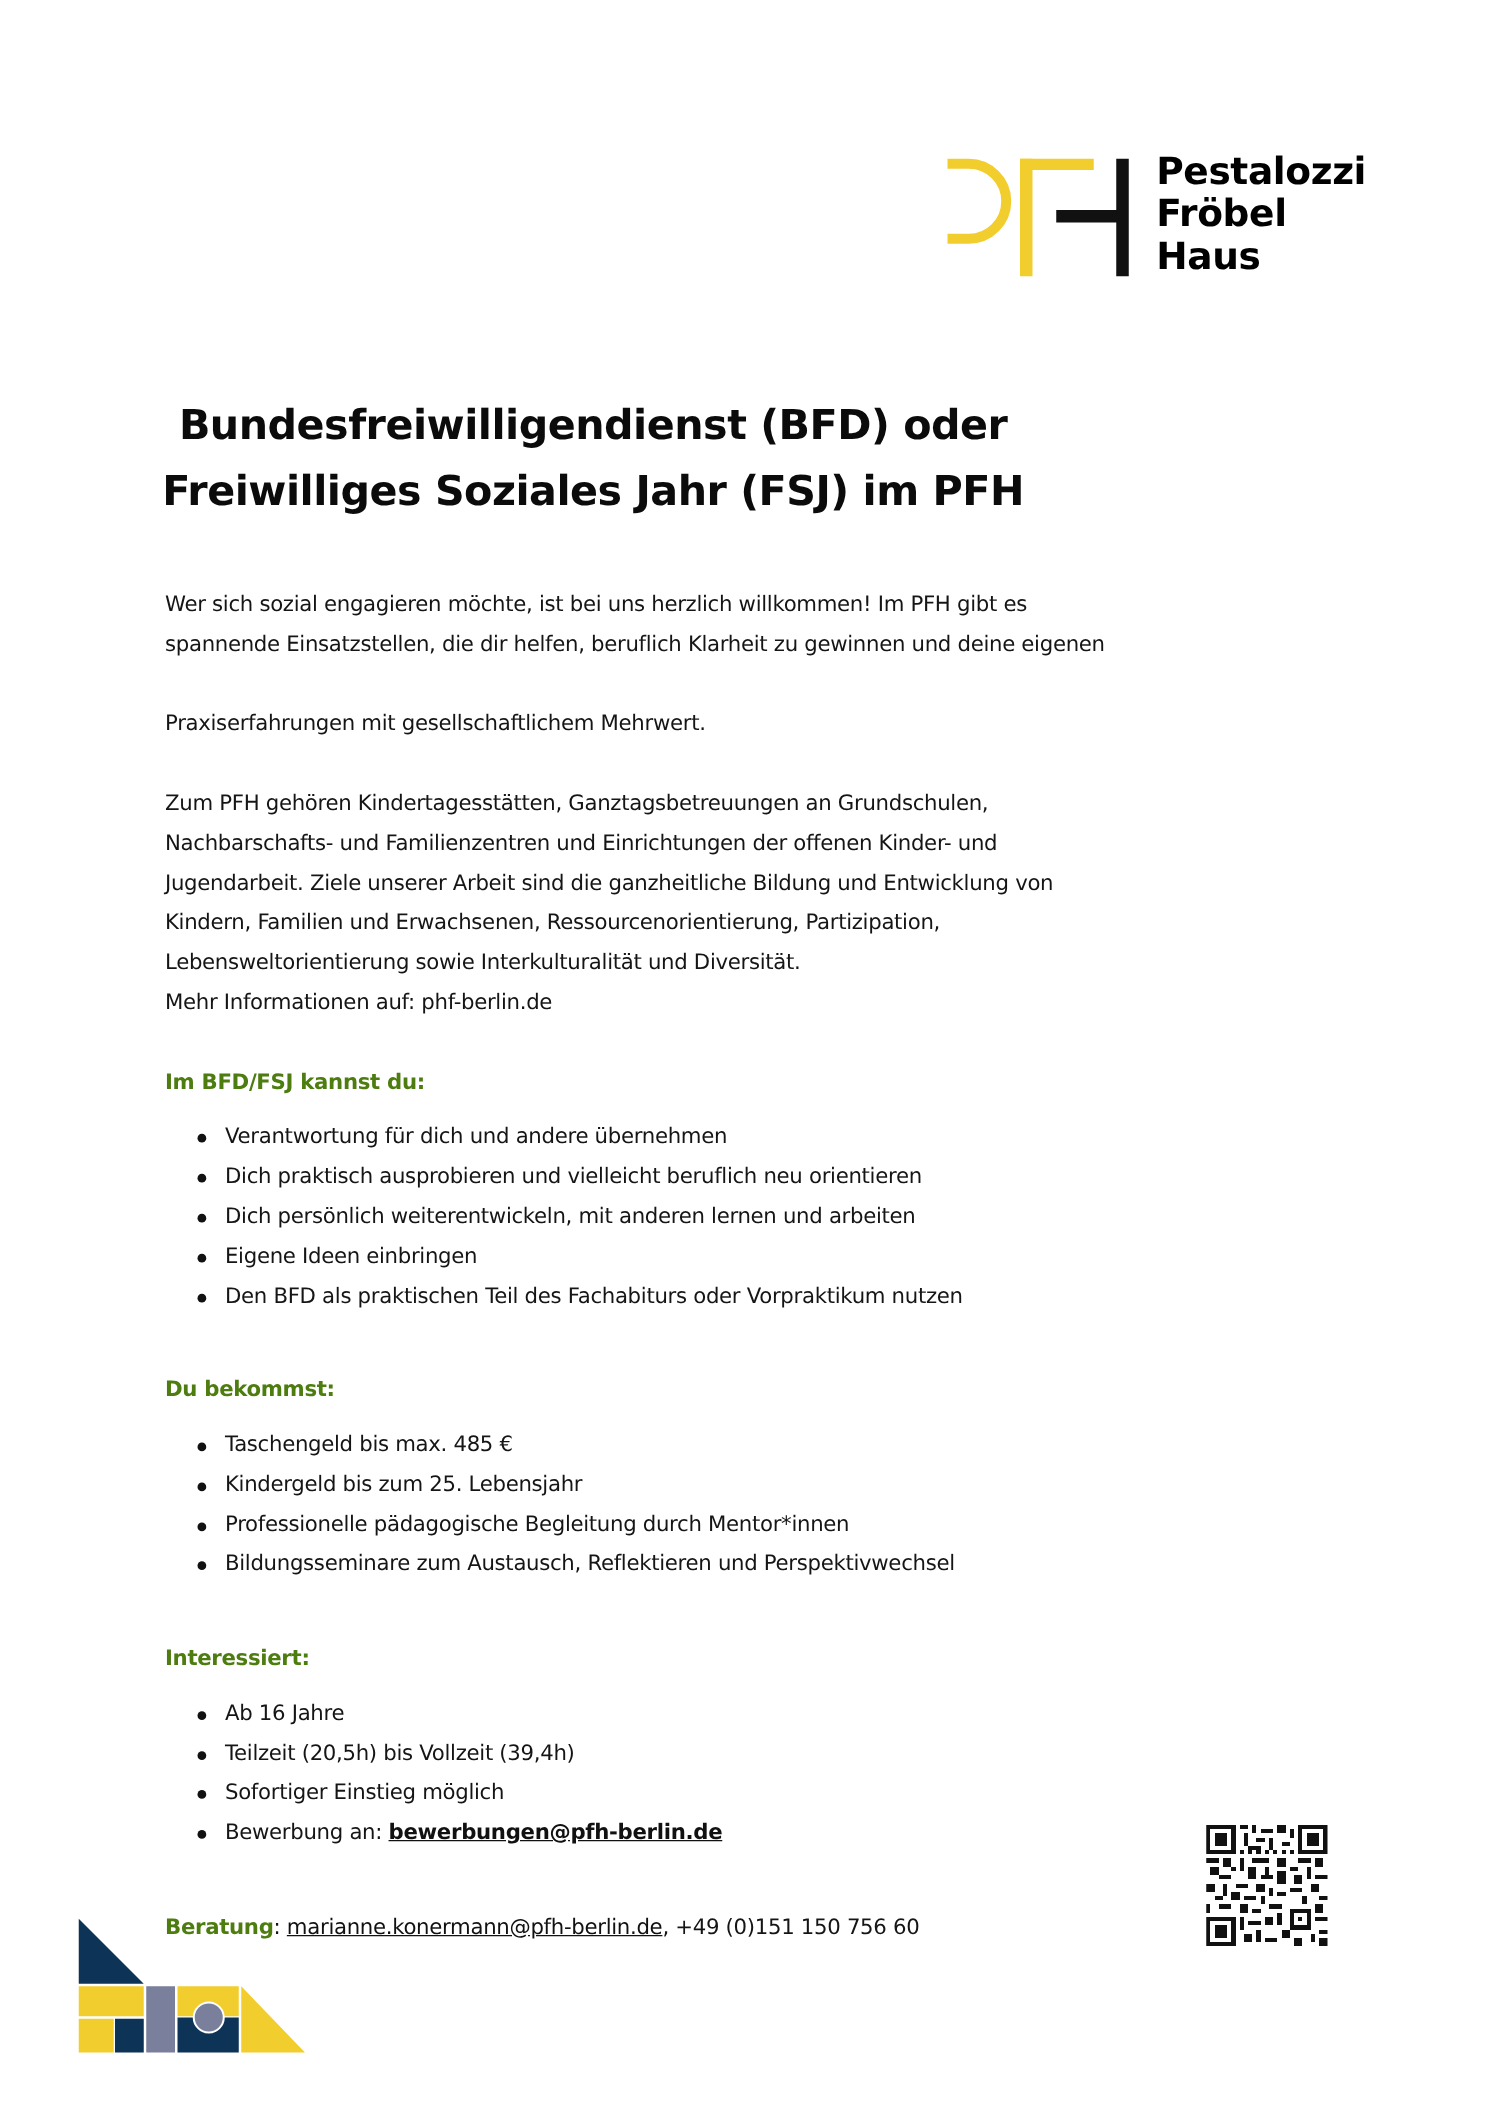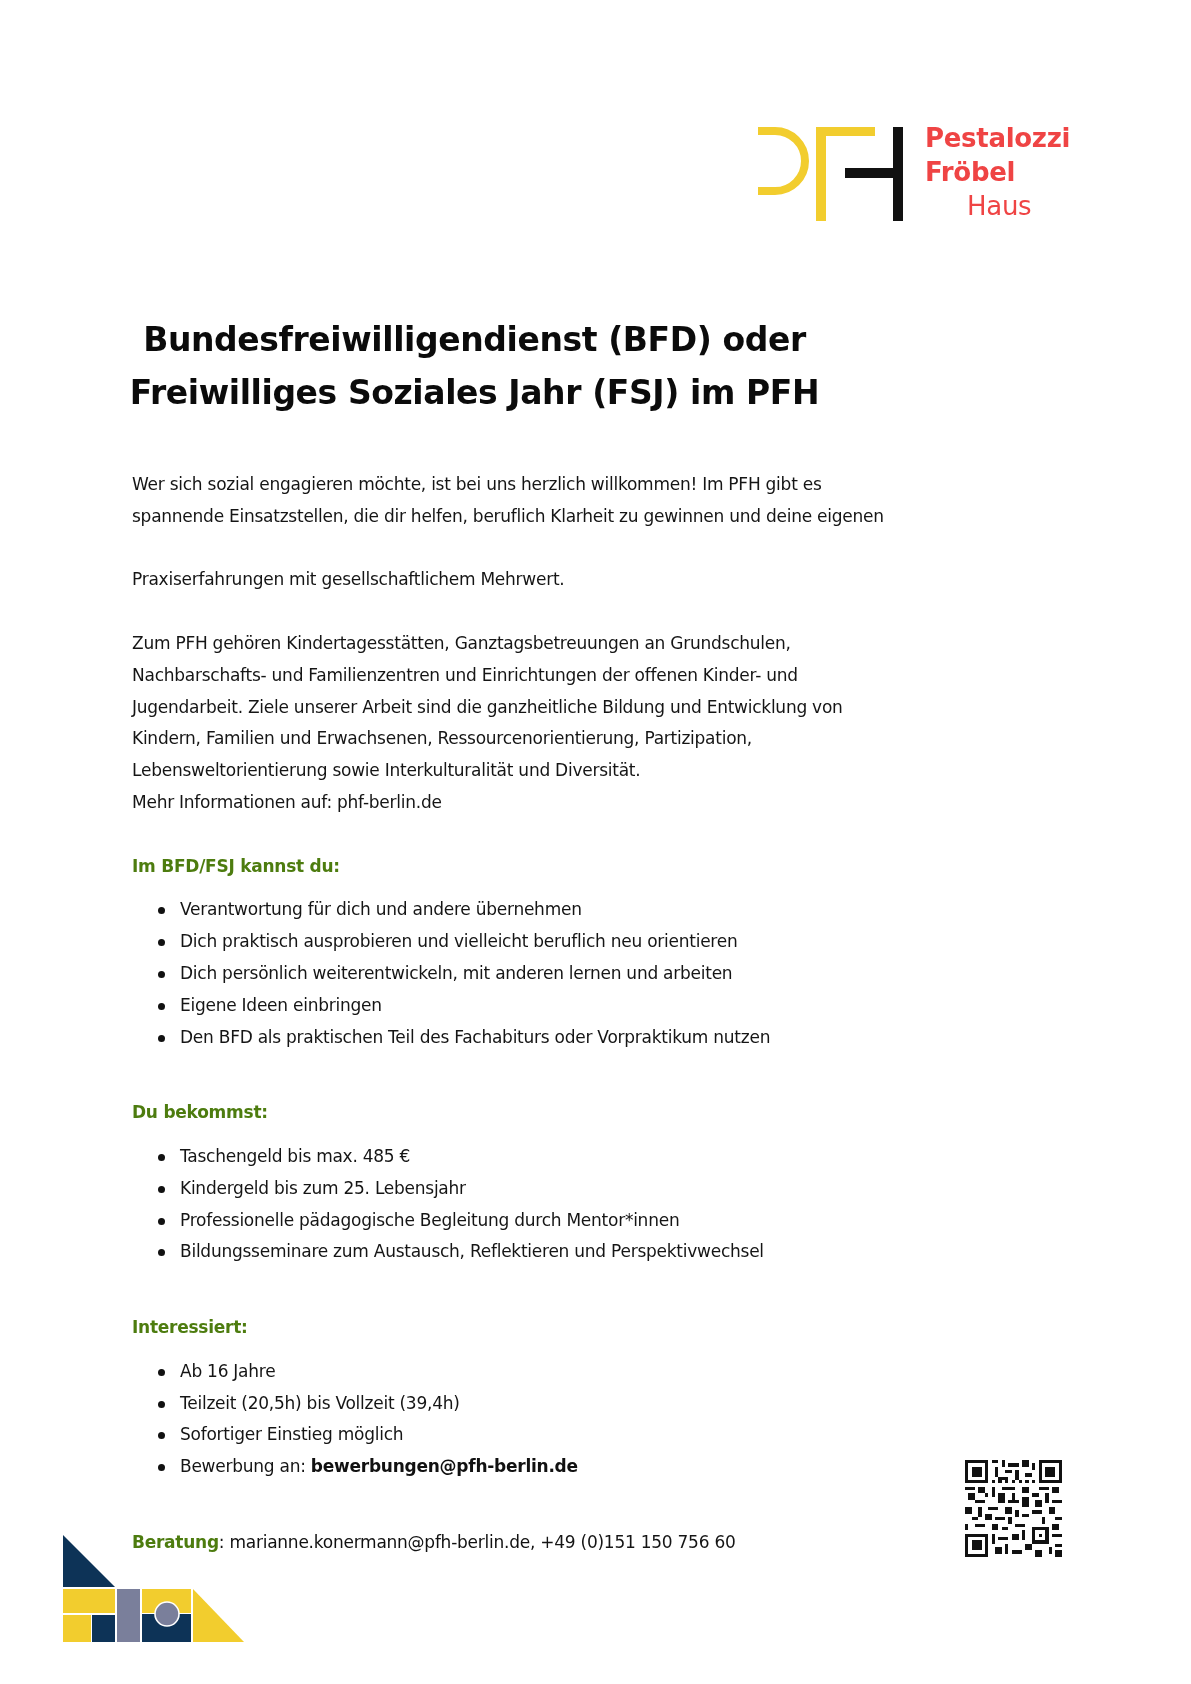--- a/index.html
+++ b/index.html
@@ -3,43 +3,43 @@
 <meta charset="utf-8">
 <style>
   html, body { margin: 0; padding: 0; background: #ffffff; }
   body { width: 1191px; height: 1684px; position: relative; overflow: hidden;
          font-family: "DejaVu Sans", sans-serif; color: #111111; }
 
   
   .logo { position: absolute; left: 757px; top: 125px; width: 320px; height: 100px; }
   .logo-mark { position: absolute; left: 0; top: 0; width: 150px; height: 100px; }
   .logo-text { position: absolute; left: 168px; top: -4px; font-family: "DejaVu Sans", sans-serif;
-               font-size: 26px; line-height: 34px; color: #ef4444; letter-spacing: -0.3px; }
+               font-size: 30px; line-height: 34px; color: #000000; letter-spacing: -0.3px; }
   .logo-text div { white-space: nowrap; }
   .logo-text .b { font-weight: bold; }
-  .logo-text .r { font-weight: normal; margin-left: 42px; }
+  .logo-text .r { font-weight: bold; }
 
   
   .title { position: absolute; left: 0; width: 949px; top: 313px; text-align: center;
            font-family: "DejaVu Sans", sans-serif; font-weight: bold; font-size: 33px;
            line-height: 53px; color: #0b0b0b; letter-spacing: -0.4px; }
   .title div { white-space: nowrap; }
 
   
   .content { position: absolute; left: 132px; top: 469px; width: 940px;
              font-family: "DejaVu Sans", sans-serif; font-size: 17px; line-height: 31.8px;
              color: #151515; letter-spacing: -0.25px; }
   .content p { margin: 0; }
   .gap { height: 31.8px; }
   .h { font-weight: bold; color: #4d7c0f; }
   ul.bullets { list-style: none; margin: 12px; padding: 0; }
   ul.bullets li { position: relative; padding-left: 36px; white-space: nowrap; }
   ul.bullets li .dot { position: absolute; left: 14px; top: 13px; width: 7px; height: 7px;
                        border-radius: 50%; background: #111; }
-  a.mail { color: #111; }
+  a.mail { color: #111; text-decoration: underline; }
   a.mail.bold { font-weight: bold; }
   .nowrap { white-space: nowrap; }
 
   
   .qr { position: absolute; left: 965px; top: 1460px; width: 97px; height: 97px; }
 
   
   .deco { position: absolute; left: 0; top: 0; width: 1191px; height: 1684px; pointer-events: none; }
 </style>
 </head>

